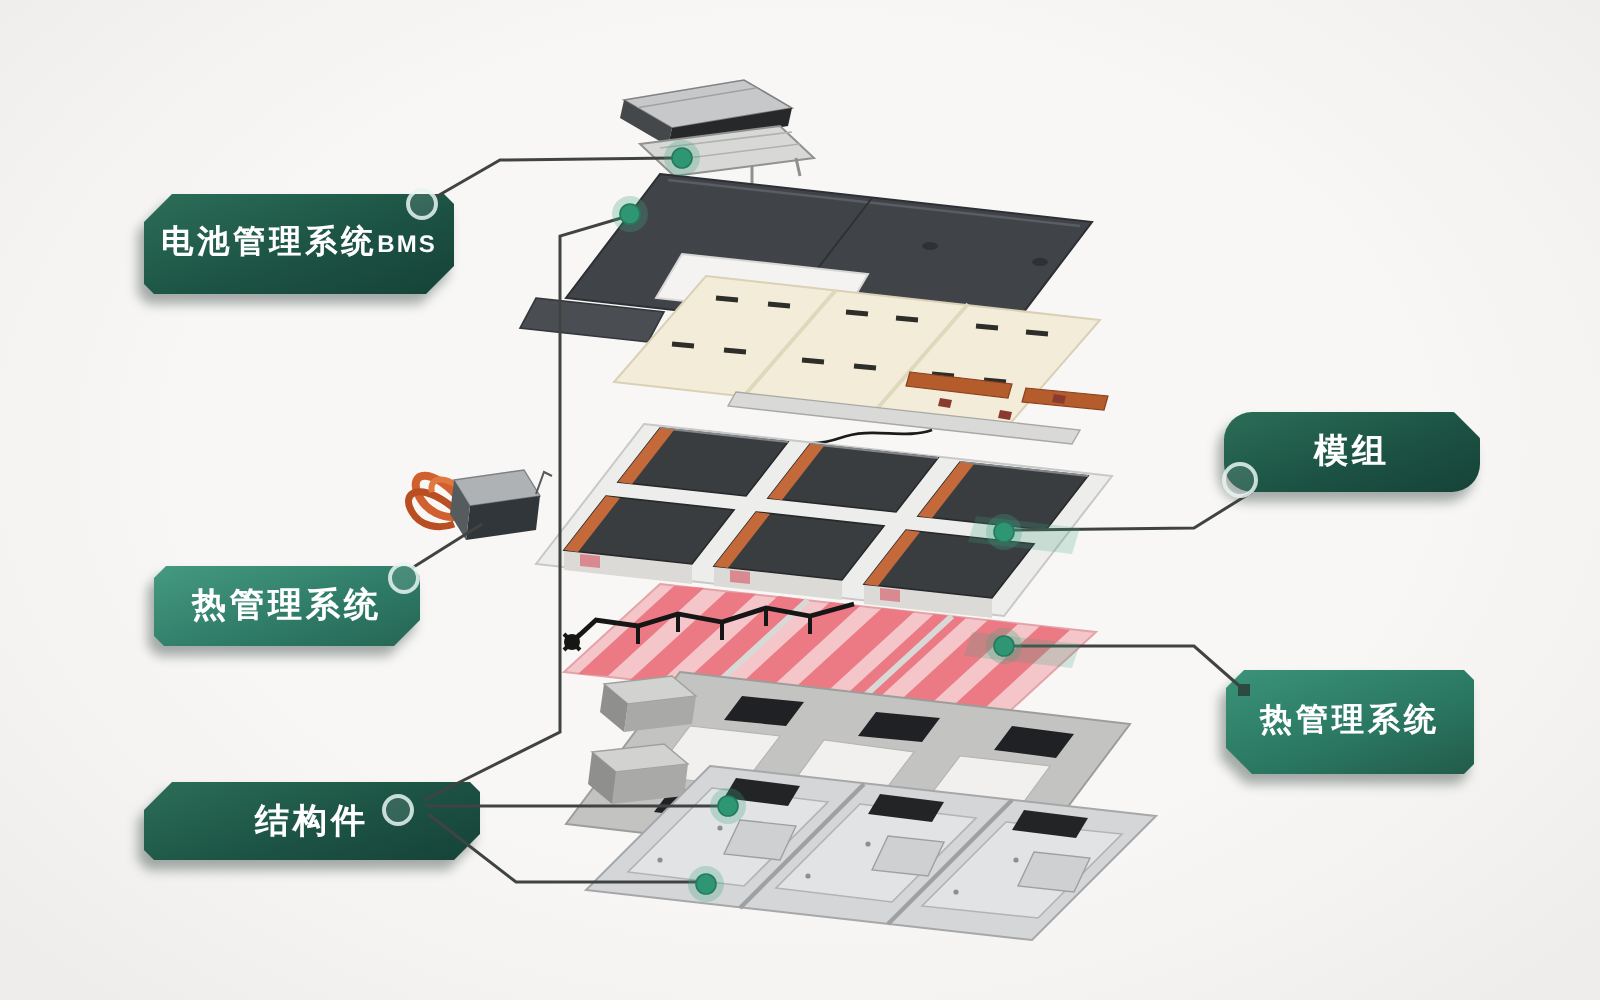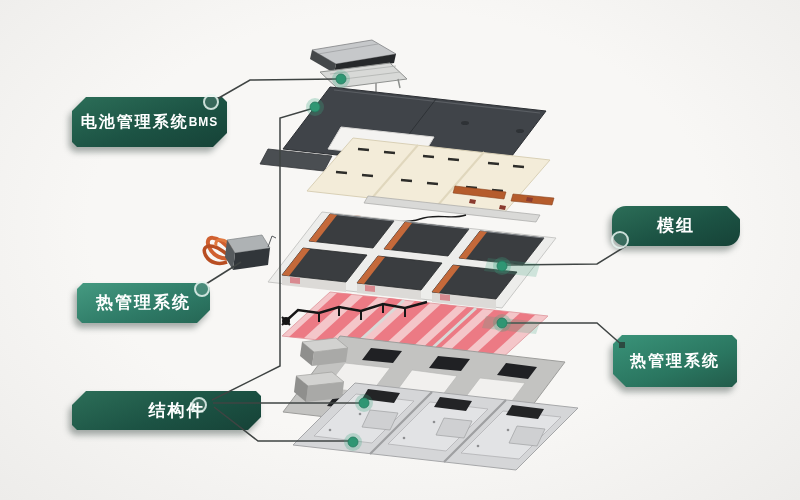--- a/index.html
+++ b/index.html
@@ -32,21 +32,21 @@
   #tag-electrical .tag{width:133px;height:40px;font-size:17px;
     clip-path:polygon(6px 0,calc(100% - 5px) 0,100% 5px,100% calc(100% - 13px),calc(100% - 13px) 100%,5px 100%,0 calc(100% - 5px),0 6px);}
   #tag-module{left:612px;top:206px;}
   #tag-module .tag{width:128px;height:40px;font-size:17px;
     clip-path:polygon(5px 0,calc(100% - 13px) 0,100% 13px,100% calc(100% - 5px),calc(100% - 5px) 100%,5px 100%,0 calc(100% - 5px),0 5px);border-radius:14px;}
   #tag-thermal{left:613px;top:335px;}
   #tag-thermal .tag{width:124px;height:52px;font-size:16px;
     clip-path:polygon(9px 0,calc(100% - 5px) 0,100% 5px,100% calc(100% - 5px),calc(100% - 5px) 100%,13px 100%,0 calc(100% - 13px),0 9px);}
   #tag-structural{left:72px;top:391px;}
   #tag-structural .tag{width:168px;height:39px;font-size:17px;
-    clip-path:polygon(14px 0,calc(100% - 5px) 0,100% 5px,100% calc(100% - 13px),calc(100% - 13px) 100%,5px 100%,0 calc(100% - 5px),0 14px);padding-left:21px;}
+    clip-path:polygon(14px 0,calc(100% - 5px) 0,100% 5px,100% calc(100% - 13px),calc(100% - 13px) 100%,5px 100%,0 calc(100% - 5px),0 14px);}
 </style>
 </head>
 <body>
 
 <div class="stage">
 
   <svg class="art" viewBox="0 0 800 500" aria-hidden="true">
 
     <g>
       <polygon points="312,50 372,40 396,54 336,64" fill="#c6c8ca" stroke="#808284" stroke-width="0.8"></polygon>

